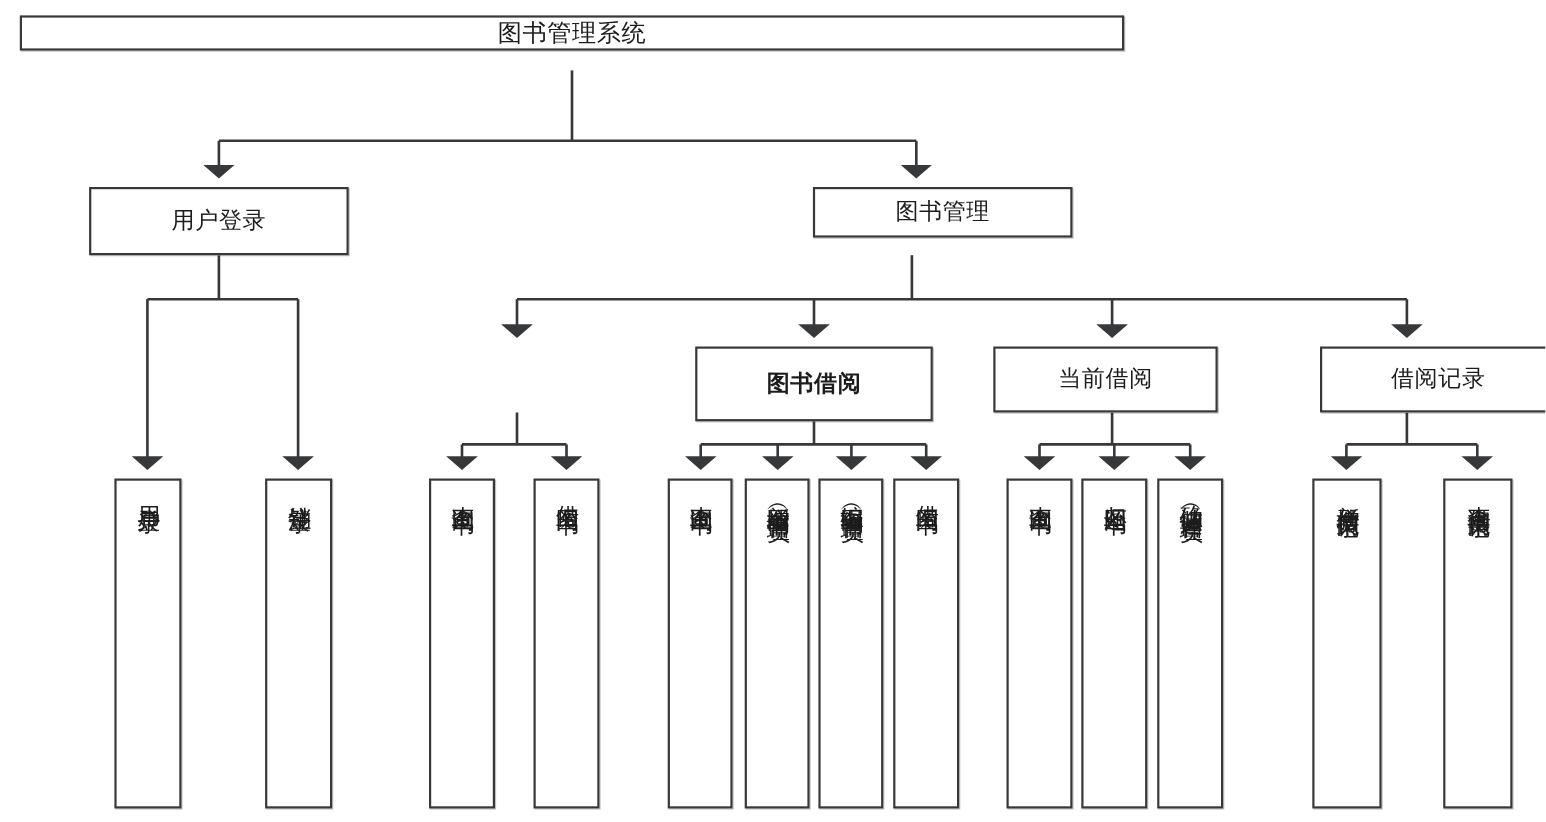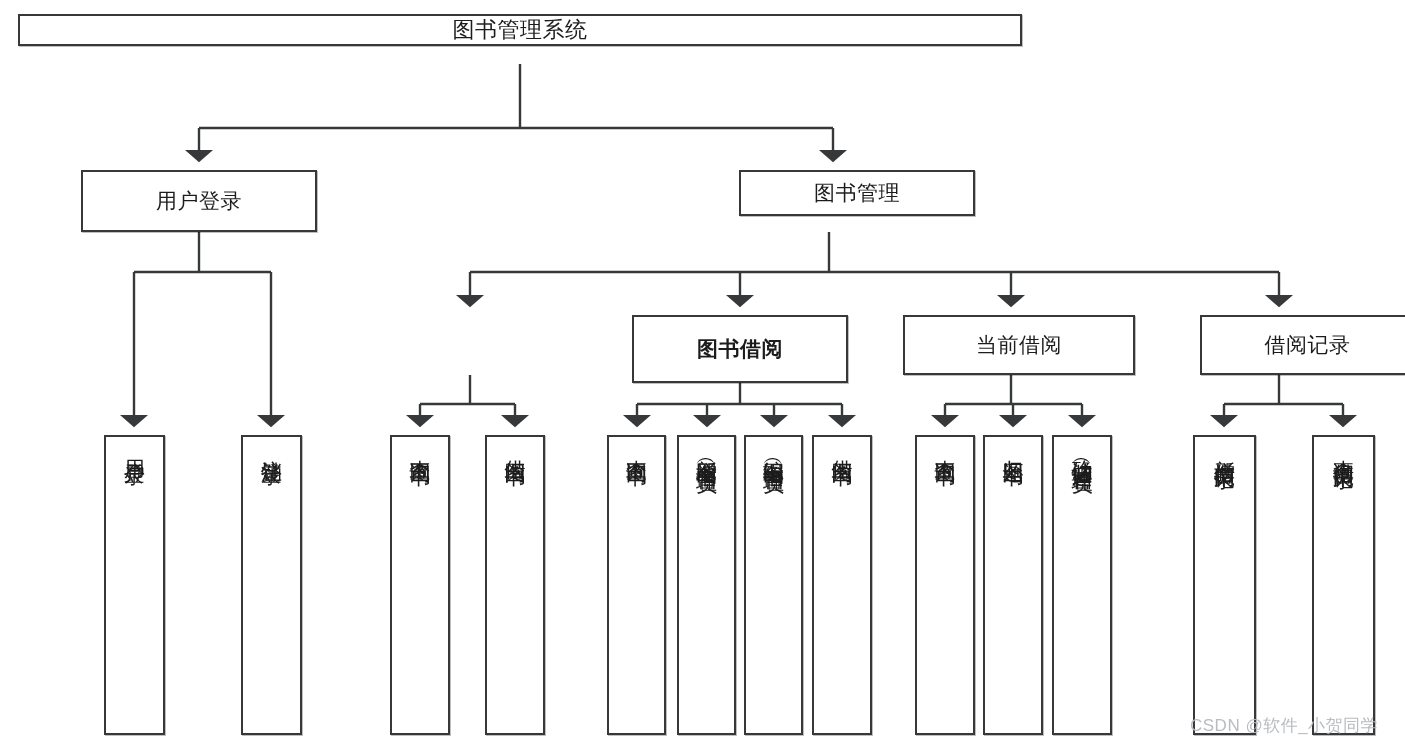--- a/index.html
+++ b/index.html
@@ -131,21 +131,21 @@
   <div class="node horiz" style="left:81px; top:170px; width:236px; height:62px;">
     <span class="lbl">用户登录</span>
   </div>
   <div class="node horiz" style="left:711px; top:170px; width:236px; height:46px;margin-left:28px;">
     <span class="lbl">图书管理</span>
   </div>
 
   <div class="node horiz" style="left:632px; top:315px; width:216px; height:68px;font-weight:bold;">
     <span class="lbl">图书借阅</span>
   </div>
-  <div class="node horiz" style="left:903px; top:315px; width:232px; height:60px;">
+  <div class="node horiz" style="left:903px; top:315px; width:204px; height:60px;">
     <span class="lbl">当前借阅</span>
   </div>
   <div class="node horiz" style="left:1172px; top:315px; width:215px; height:60px;margin-left:28px;">
     <span class="lbl">借阅记录</span>
   </div>
 
   <div class="node vert" style="left:104px; top:435px; width:61px; height:300px;">
     <span class="lbl">用户登录</span>
   </div>
   <div class="node vert" style="left:241px; top:435px; width:61px; height:300px;">
@@ -182,15 +182,14 @@
     <span class="lbl">确认归还（管理员）</span>
   </div>
 
   <div class="node vert" style="left:1193px; top:435px; width:63px; height:300px;">
     <span class="lbl">新增借阅记录</span>
   </div>
   <div class="node vert" style="left:1312px; top:435px; width:63px; height:300px;">
     <span class="lbl">查询借阅记录</span>
   </div>
 
-  <div class="watermark" style="left:1190px; top:714px;">CSDN @软件_小贺同学</div>
 
 </div>
 
 </body></html>

